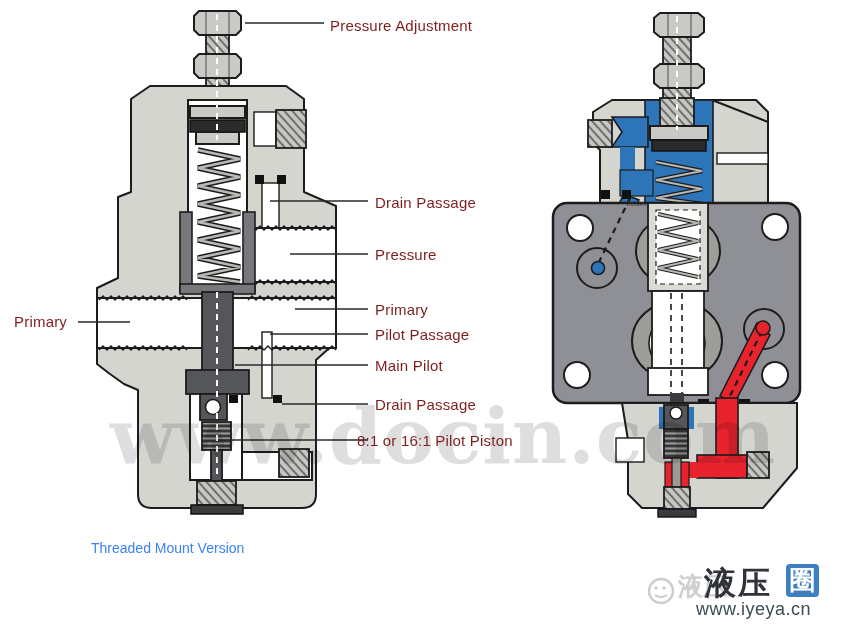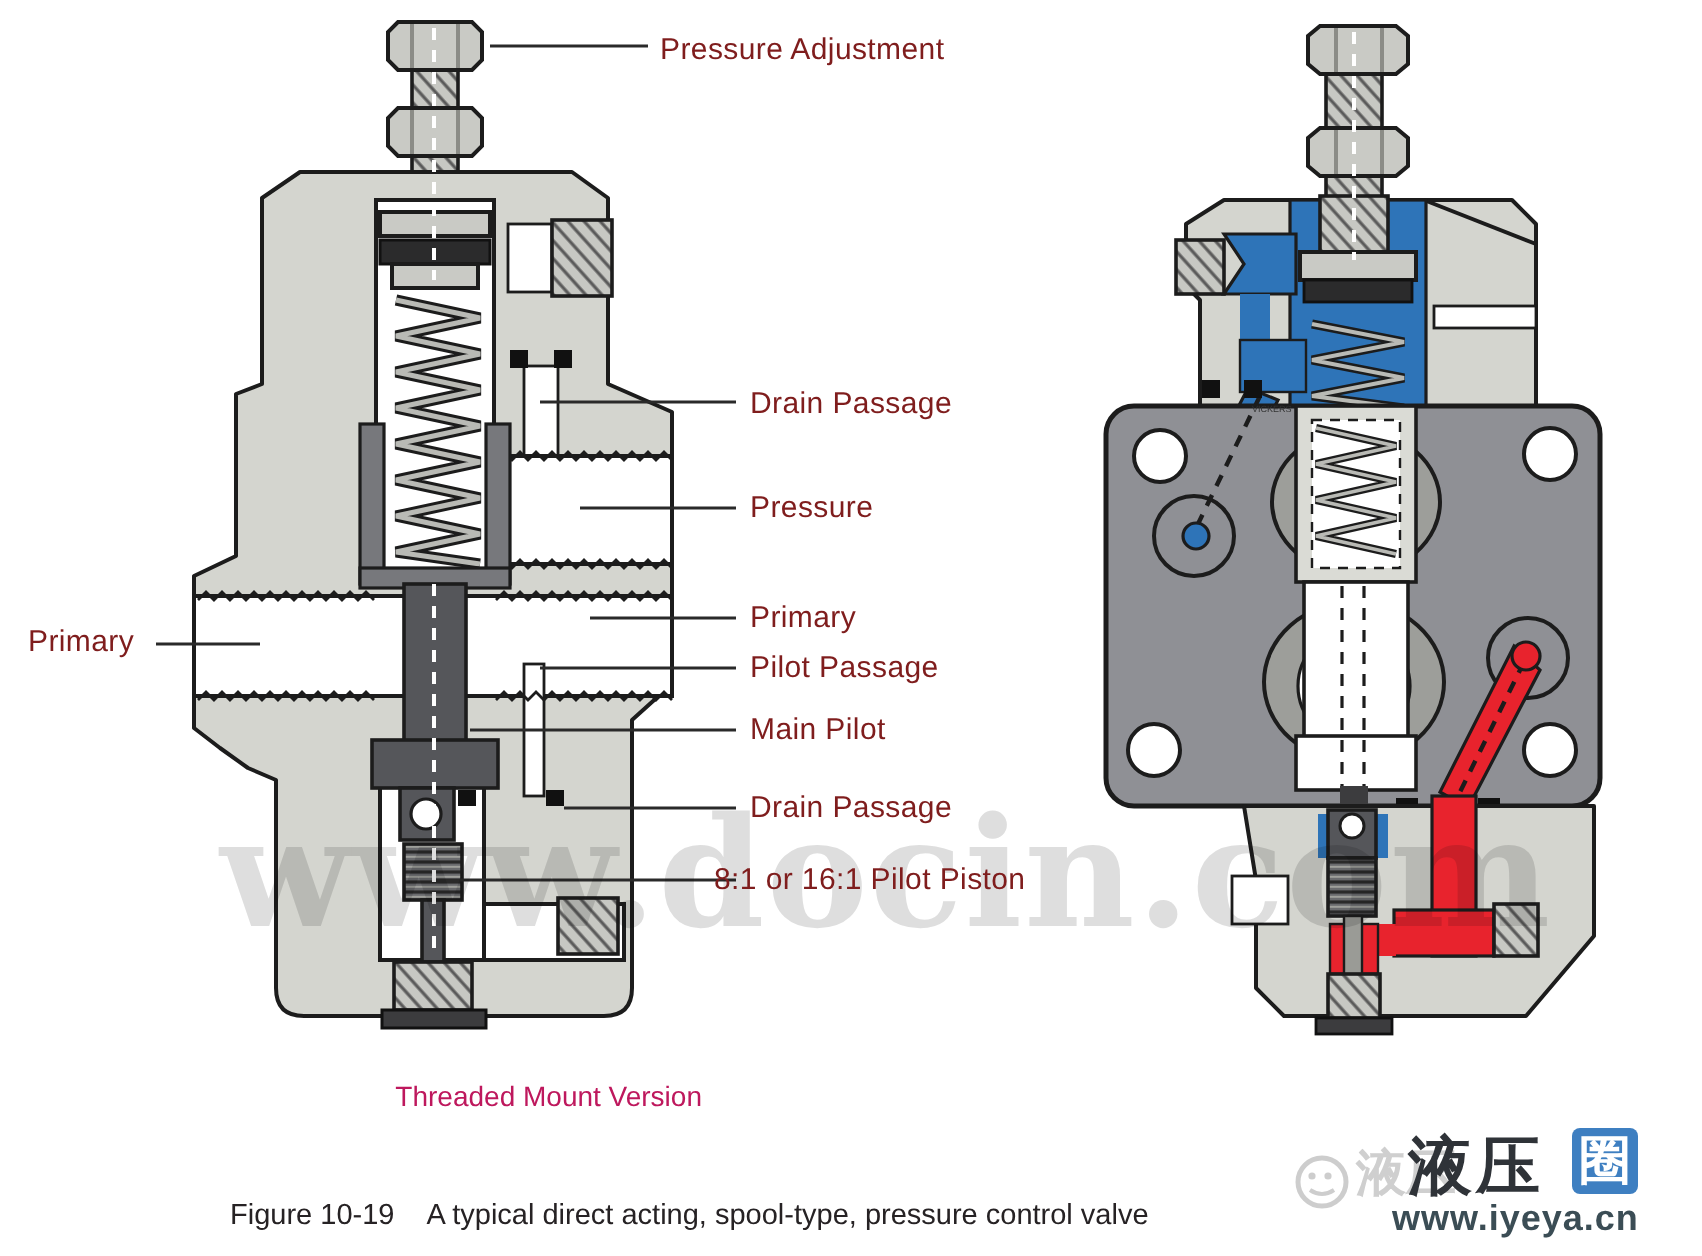--- a/index.html
+++ b/index.html
@@ -6,32 +6,32 @@
     --body_gray:#d4d5cf; --plate_gray:#8f9095; --passage_blue:#2e74b8;
     --passage_red:#e8232d; --outline:#1c1c1c; --badge_blue:#3e7fc1;
     --metal:#c9cac5; --dark_part:#55565a;
   }
   html,body{margin:0;padding:0;background:#fff;}
   #canvas{position:relative;width:851px;height:628px;background:#fff;overflow:hidden;
           font-family:"Liberation Sans", sans-serif;color:#262224;}
   #drawing{position:absolute;left:0;top:0;}
   .callout{position:absolute;transform:translateY(-50%);font-size:15px;white-space:nowrap;
            color:#7f1d1d;letter-spacing:.2px;}
-  .caption{position:absolute;font-size:14px;text-align:right;width:260px;color:#be185d;}
+  .caption{position:absolute;font-size:14px;text-align:left;width:260px;color:#3b82f6;}
   #figure-caption{position:absolute;left:115px;top:600px;font-size:14.5px;color:#262224;white-space:nowrap;}
   #figure-caption .gap{display:inline-block;width:16px;}
   #wm-docin{position:absolute;left:110px;top:392px;font-family:"DejaVu Serif", serif;
             font-size:76px;color:#bdbdbd;opacity:.5;letter-spacing:1px;white-space:nowrap;
             mix-blend-mode:multiply;pointer-events:none;font-weight:bold;}
   #logo{position:absolute;left:640px;top:560px;width:205px;height:64px;}
   #logo .faint{position:absolute;color:#bfbfbf;opacity:.75;}
   #logo-cjk{position:absolute;left:64px;top:2px;font-size:32px;font-weight:bold;color:#2f3338;letter-spacing:2px;}
   #logo-badge{position:absolute;left:146px;top:4px;width:33px;height:33px;background:var(--badge_blue);
               border-radius:4px;color:#fff;font-size:26px;font-weight:bold;line-height:33px;text-align:center;}
-  #logo-url{position:absolute;left:56px;top:39px;font-size:18px;font-weight:bold;color:#3b4d55;letter-spacing:.5px;}
+  #logo-url{position:absolute;left:56px;top:39px;font-size:18px;font-weight:normal;color:#3b4d55;letter-spacing:.5px;}
   #logo-faint-cjk{left:38px;top:10px;font-size:25px;font-weight:bold;}
   
   .fg{fill:var(--body_gray);stroke:var(--outline);stroke-width:2;stroke-linejoin:round;}
   .fw{fill:#ffffff;stroke:var(--outline);stroke-width:2;}
   .fw1{fill:#ffffff;stroke:var(--outline);stroke-width:1.4;}
   .fdk{fill:var(--dark_part);stroke:var(--outline);stroke-width:1.8;}
   .fpl{fill:var(--plate_gray);stroke:var(--outline);stroke-width:2.5;}
   .fbl{fill:var(--passage_blue);}
   .fblo{fill:var(--passage_blue);stroke:var(--outline);stroke-width:1.6;}
   .frd{fill:var(--passage_red);}
@@ -250,23 +250,20 @@
 <div class="callout" style="left:375px;top:254px">Pressure</div>
 <div class="callout" style="left:375px;top:309px">Primary</div>
 <div class="callout" style="left:375px;top:334px">Pilot Passage</div>
 <div class="callout" style="left:375px;top:365px">Main Pilot</div>
 <div class="callout" style="left:375px;top:404px">Drain Passage</div>
 <div class="callout" style="left:357px;top:440px">8:1 or 16:1 Pilot Piston</div>
 <div class="callout" style="left:14px;top:321px">Primary</div>
 
 <div class="caption" style="left:91px;top:540px">Threaded Mount Version</div>
 
-<div id="figure-caption">
-  <span>Figure 10-19</span><span class="gap"></span><span>A typical direct acting, spool-type, pressure control valve</span>
-</div>
 
 <div id="logo">
   <svg class="faint" width="30" height="30" style="left:6px;top:16px" viewBox="0 0 30 30">
     <circle cx="15" cy="15" r="12" fill="none" stroke="#bdbdbd" stroke-width="2.5"></circle>
     <circle cx="10" cy="12" r="1.8" fill="#bdbdbd"></circle>
         <circle cx="18" cy="12" r="1.8" fill="#bdbdbd"></circle>
     <path d="M9,19 q6,4 12,0" fill="none" stroke="#bdbdbd" stroke-width="2"></path>
   </svg>
   <div class="faint" id="logo-faint-cjk">液压</div>
   <div id="logo-cjk">液压</div>

